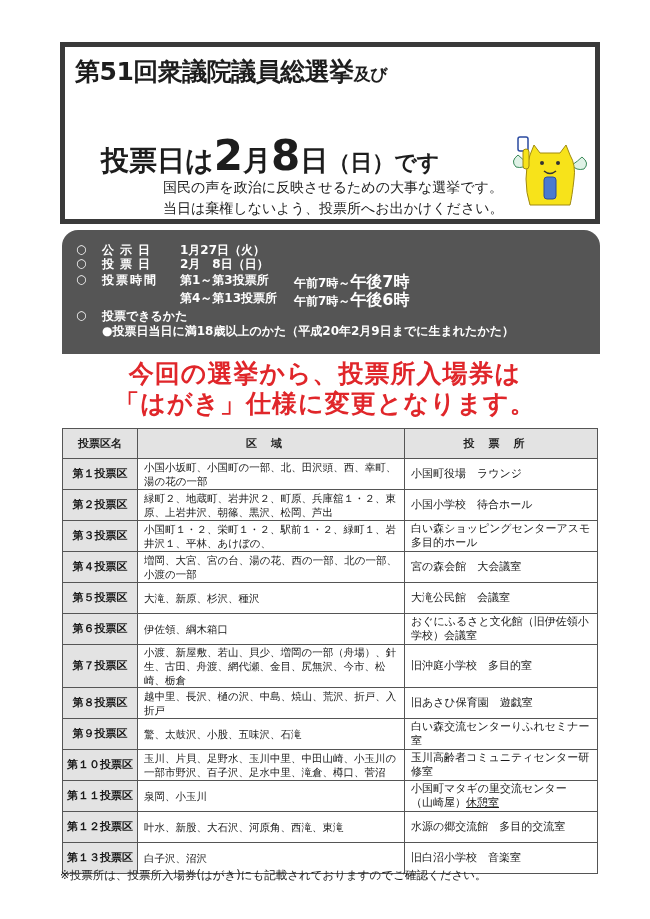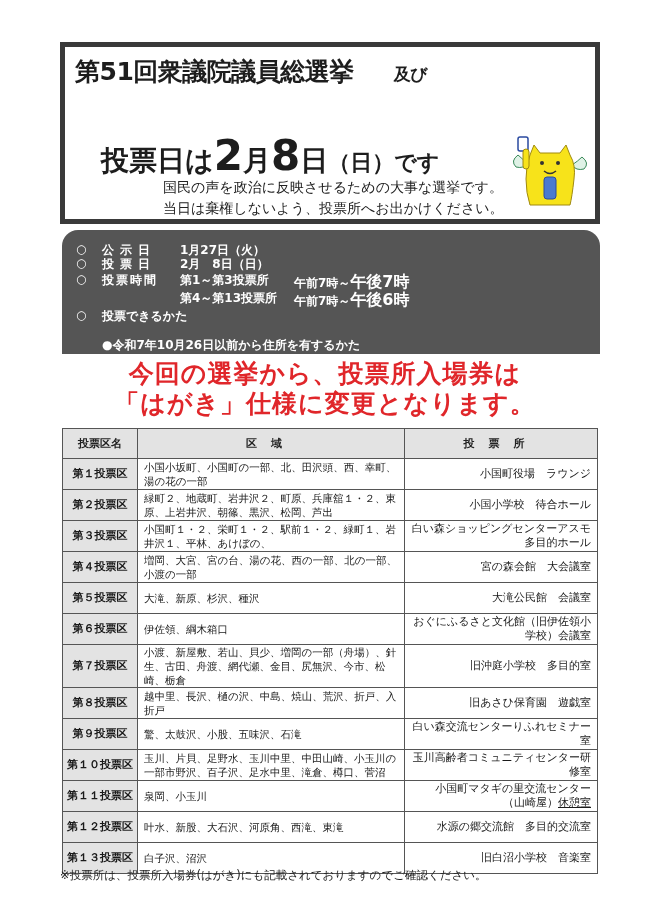--- a/index.html
+++ b/index.html
@@ -2,21 +2,21 @@
 <html><head>
 <meta charset="utf-8">
 <style>
   html, body { margin:0; padding:0; background:#ffffff; }
   body { width:650px; height:919px; position:relative; overflow:hidden;
          font-family:"DejaVu Sans", "Liberation Sans", sans-serif; color:#1a1a1a; }
 
   .title-box { position:absolute; left:60px; top:42px; width:530px; height:172px;
                border:5px solid #3a3a3a; background:#fff; }
   .t1 { position:absolute; left:10px; top:8px; font-size:25px; font-weight:bold; letter-spacing:-0.5px; color:#1d1d1d; white-space:nowrap; }
-  .t1 .sm { font-size:17px;margin-left:40px; }
+  .t1 .sm { font-size:17px; }
   .t2 { position:absolute; left:36px; top:44px; font-size:25px; font-weight:bold; letter-spacing:-0.5px; color:#1d1d1d; white-space:nowrap; }
   .t3 { position:absolute; left:36px; top:84px; font-size:28px; font-weight:bold; color:#1d1d1d; white-space:nowrap; }
   .t3 .big { font-size:42px; font-weight:900; }
   .t3 .mid { font-size:22px; }
   .sub { position:absolute; left:98px; font-size:14px; font-family:"DejaVu Serif","Liberation Serif",serif; color:#222; white-space:nowrap; }
   .sub1 { top:132px; } .sub2 { top:153px; }
   .mascot { position:absolute; left:445px; top:86px; width:80px; height:80px; }
 
   .info-box { position:absolute; left:62px; top:230px; width:538px; height:124px;
               background:#555555; border-radius:16px 16px 0 0; color:#fff;
@@ -32,21 +32,21 @@
   .notice { position:absolute; left:0; width:650px; text-align:center; color:#e0262a;
             font-size:25px; font-weight:900; letter-spacing:1px; white-space:nowrap; }
   .notice1 { top:357px; } .notice2 { top:387px; }
 
   table.tbl { position:absolute; left:62px; top:428px; width:536px; border-collapse:collapse; font-size:10.5px; }
   .tbl th, .tbl td { border:1px solid #555; }
   .tbl th { background:#e3e3e3; height:27px; font-weight:bold; font-size:11px; color:#222;font-family:Liberation Serif, serif; }
   .tbl td { height:30px; padding:0 6px; vertical-align:middle; line-height:14px; }
   .tbl td.name { background:#e3e3e3; text-align:center; font-weight:bold; width:74px; padding:0; font-size:11px; }
   .tbl td.area { width:254px; }
-  .tbl td.place { font-size:11px;text-align:right; }
+  .tbl td.place { font-size:11px; }
   .tbl th.h2, .tbl th.h3 { letter-spacing:14px; }
   .u { text-decoration:underline; }
 
   .footnote { position:absolute; left:60px; top:868px; font-size:11.5px; color:#222; white-space:nowrap; }
 </style>
 </head>
 <body>
 
 <div class="title-box">
   <div class="t1">
@@ -88,21 +88,21 @@
     <span class="val2"><span>午前7時～</span><span class="lg">午後7時</span></span>
   </div>
   <div class="info-row" style="left:14px; top:60px;">
     <span class="val">第4～第13投票所</span>
     <span class="val2"><span>午前7時～</span><span class="lg">午後6時</span></span>
   </div>
   <div class="info-row" style="left:14px; top:78px;">
     <span class="c">○</span>
     <span class="lbl" style="letter-spacing:0;">投票できるかた</span>
   </div>
-  <div class="bullet" style="top:107px; left:40px;">●令和7年10月26日以前から住所を有するかた</div>
+  <div class="bullet" style="top:93px; left:40px;">●投票日当日に満18歳以上のかた（平成20年2月9日までに生まれたかた）</div>
 </div>
 
 <div class="notice notice1">今回の選挙から、投票所入場券は</div>
 <div class="notice notice2">「はがき」仕様に変更となります。</div>
 
 <table class="tbl">
   <thead>
     <tr>
       <th>投票区名</th>
       <th class="h2">区域</th>

